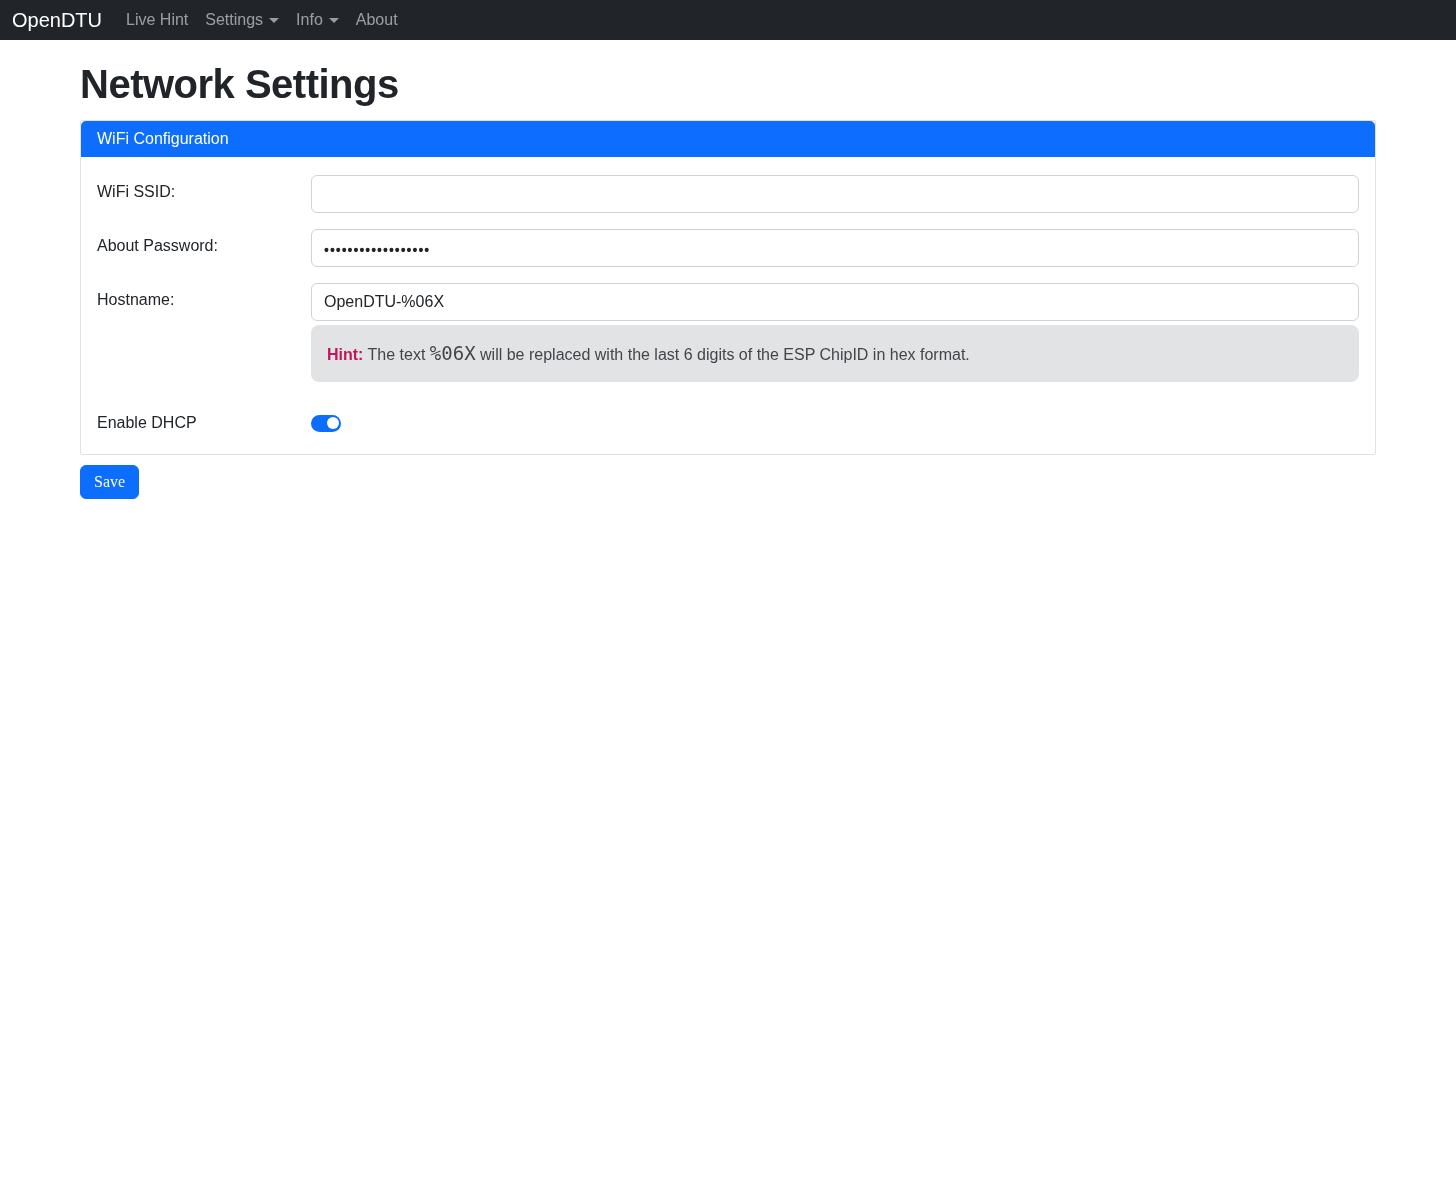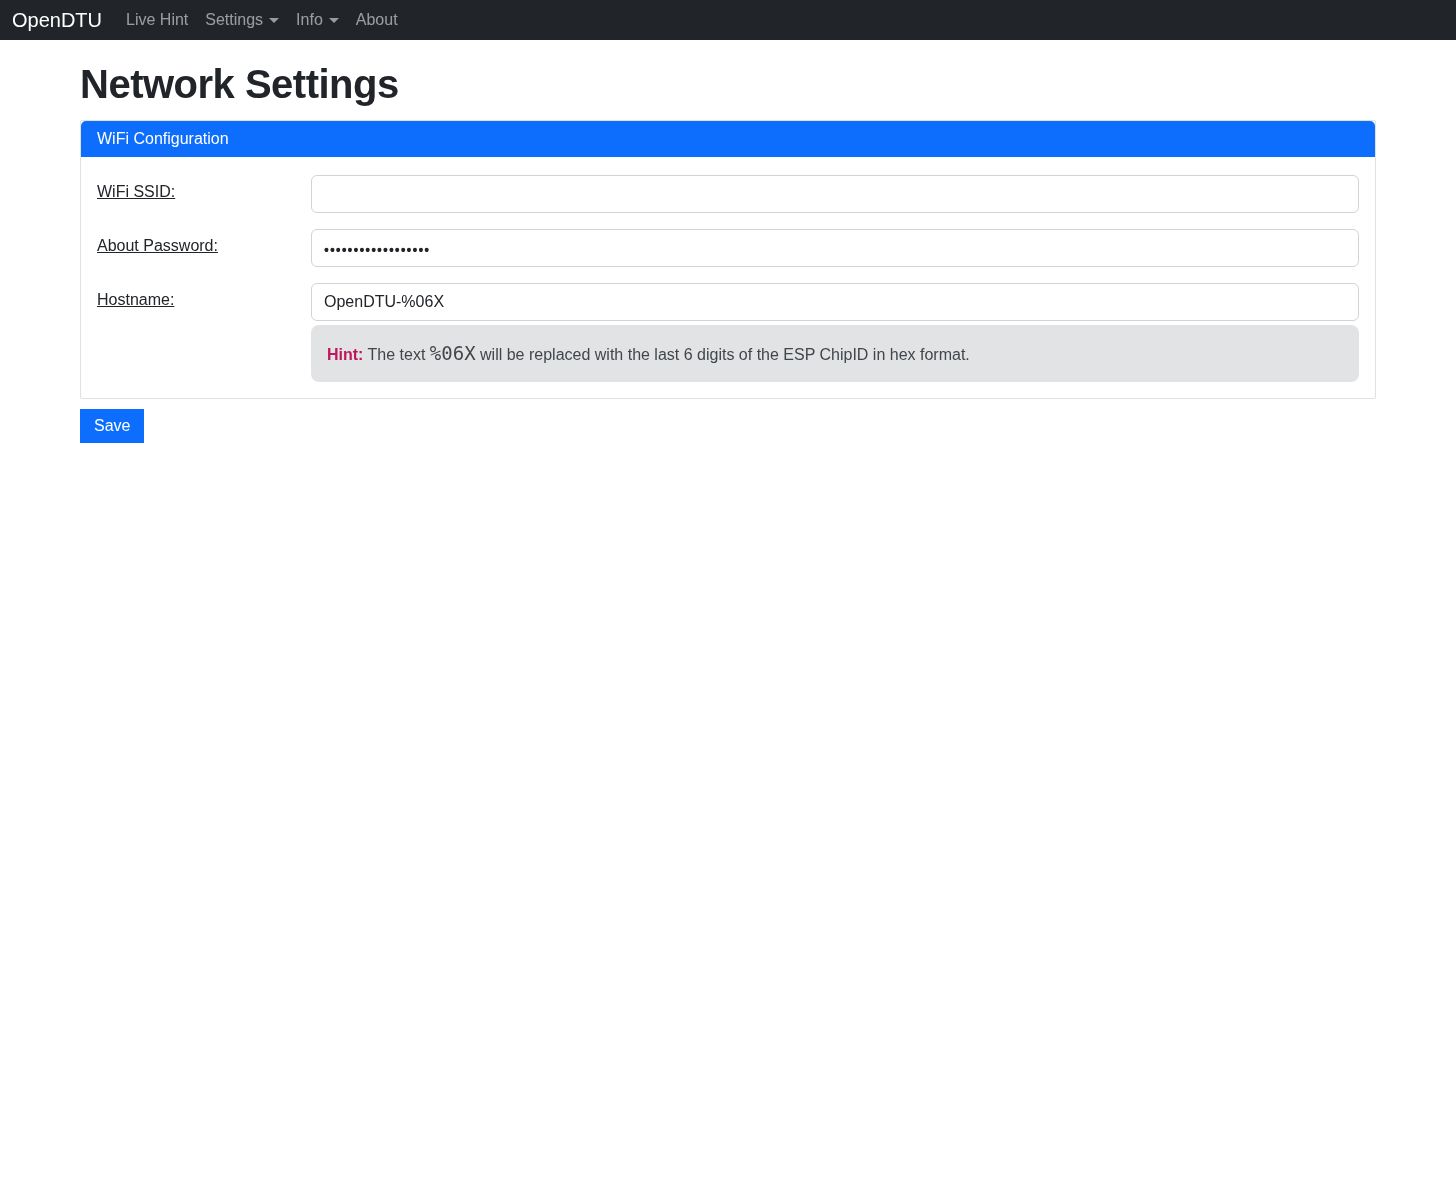--- a/index.html
+++ b/index.html
@@ -87,21 +87,20 @@
   .form-row {
     display: flex;
     align-items: flex-start;
     margin-bottom: 16px;
   }
   .form-label {
     width: 214px;
     flex: 0 0 214px;
     padding-top: 8px;
     font-size: 16px;
-    text-decoration: underline;
   }
   .form-col { flex: 1 1 auto; min-width: 0; }
   .form-control {
     display: block;
     width: 100%;
     height: 38px;
     padding: 6px 12px;
     font-size: 16px;
     font-family: inherit;
     color: #212529;
@@ -158,24 +157,24 @@
     border-radius: 50%;
     background: #ffffff;
   }
 
   
   .save-btn {
     margin-top: 10px;
     background: #0d6efd;
     color: #ffffff;
     border: 1px solid #0d6efd;
-    border-radius: 0;
+    border-radius: 6px;
     padding: 7px 13px;
     font-size: 16px;
-    font-family: Liberation Sans, sans-serif;
+    font-family: Liberation Serif, serif;
     cursor: pointer;
   }
 </style>
 </head>
 <body>
 
 <nav class="navbar">
   <a class="navbar-brand">OpenDTU</a>
   <div class="navbar-nav">
     <a class="nav-link">
@@ -219,18 +218,26 @@
       <div class="form-row" style="margin-bottom:0;">
         <label class="form-label">Hostname:</label>
         <div class="form-col">
           <input type="text" class="form-control" value="OpenDTU-%06X" style="">
           <div class="hint-box">
             <b>Hint:</b><span> The text </span><span class="hint-code">%06X</span><span> will be replaced with the last 6 digits of the ESP ChipID in hex format.</span>
           </div>
         </div>
       </div>
 
+      <div class="form-row dhcp-row">
+        <label class="form-label">Enable DHCP</label>
+        <div class="form-col">
+          <span class="switch" role="switch" aria-checked="true">
+            <span class="knob"></span>
+          </span>
+        </div>
+      </div>
 
     </div>
   </div>
 
   <button class="save-btn">Save</button>
 </div>
 
 </body></html>

